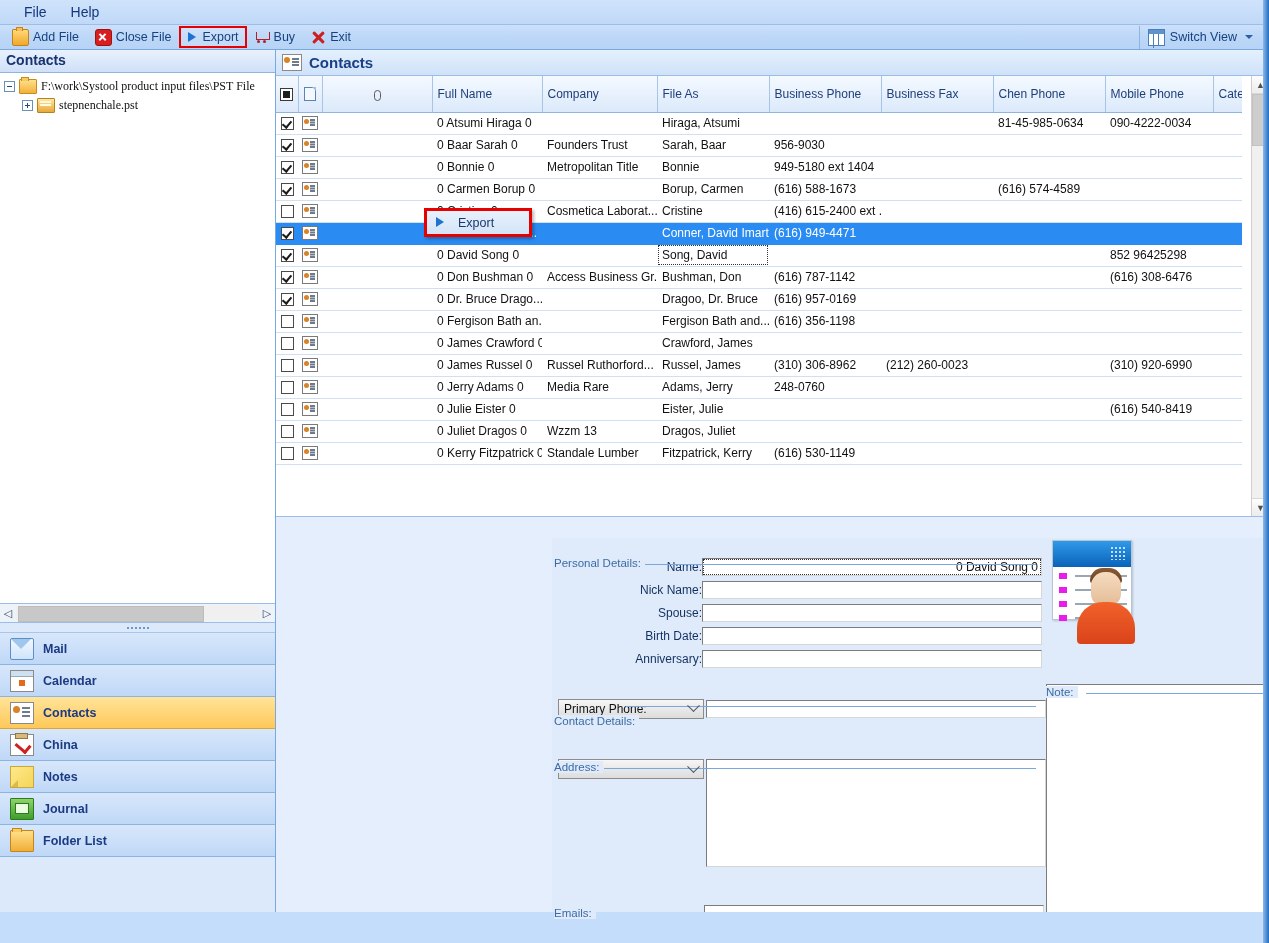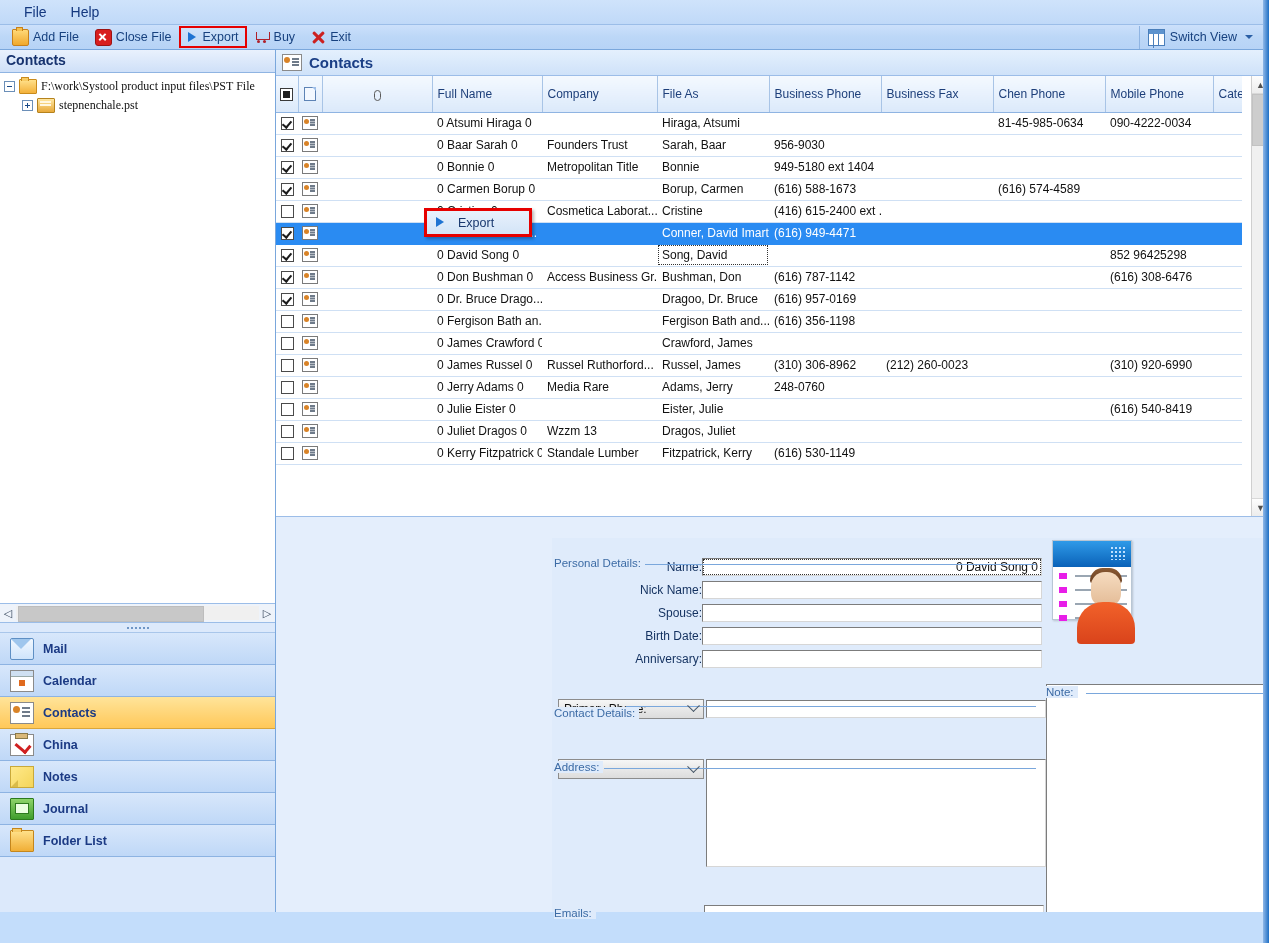--- a/index.html
+++ b/index.html
@@ -611,21 +611,21 @@
             <div class="fin" style="width:340px;"></div>
           </div>
           <div class="frow">
             <div class="flabel">Anniversary:</div>
             <div class="fin" style="width:340px;"></div>
           </div>
         </div>
 
         <div class="grp" style="height:46px;">
           <div class="grp-line" style="left:72px;top:9px;width:410px;"></div>
-          <div class="grp-title" style="top:10px;">Contact Details:</div>
+          <div class="grp-title" style="top:18px;">Contact Details:</div>
           <div class="frow" style="margin-top:16px;">
             <div class="ddl" style="margin-left:4px;">
               <span>Primary Phone:</span>
               <span class="chev"></span>
             </div>
             <div class="fin" style="width:340px;margin-left:2px;"></div>
           </div>
         </div>
 
         <div class="grp" style="height:130px;">

